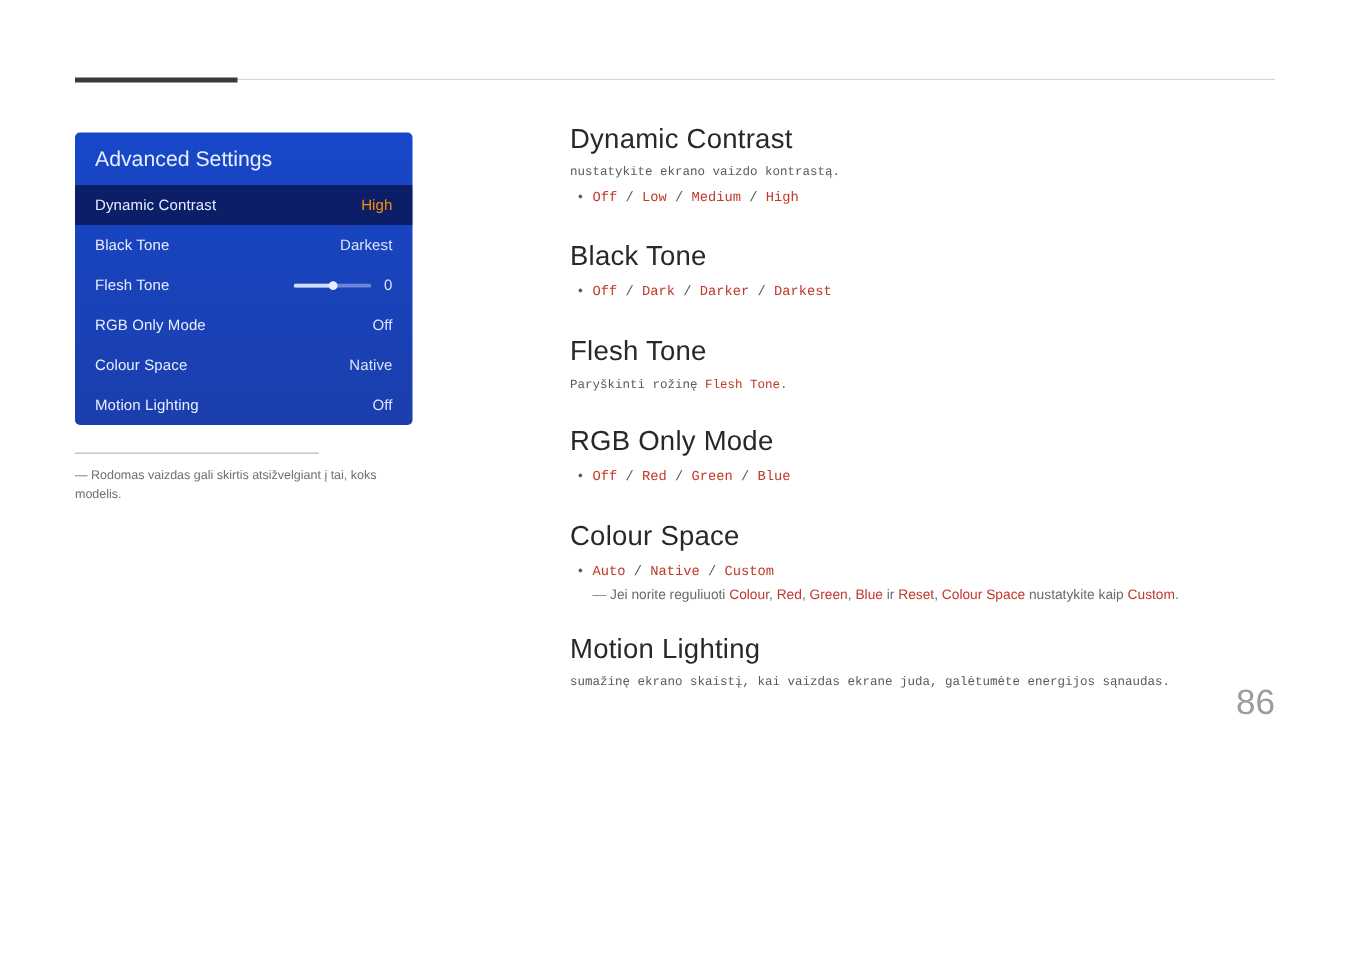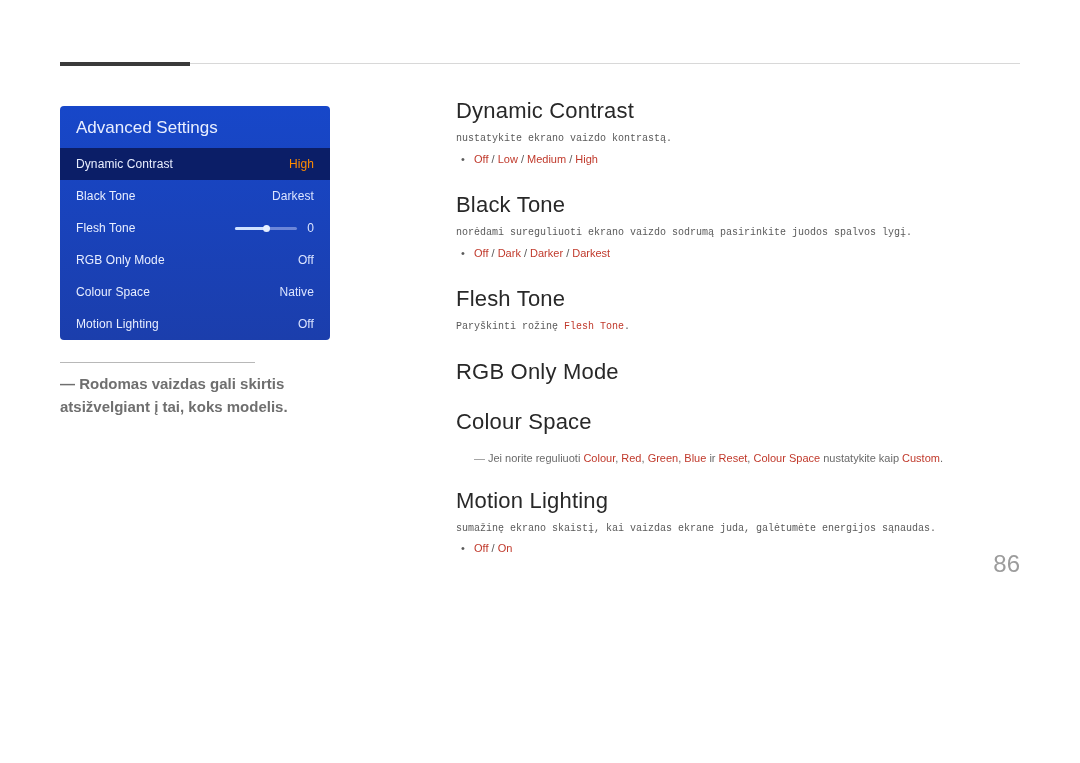--- a/index.html
+++ b/index.html
@@ -17,37 +17,37 @@
   .panel-row { display: flex; justify-content: space-between; align-items: center; padding: 9px 16px; font-size: 12px; letter-spacing: 0.1px; }
   .panel-row.selected { background: #0b1e67; }
   .panel-row .hl { color: #ff8c00; font-weight: 500; }
   .panel-row .val { color: #dbe4ff; }
   .slider { display: inline-block; width: 62px; height: 3px; background: #6c86d8; position: relative; margin-right: 10px; vertical-align: middle; border-radius: 2px; }
   .slider .fill { position: absolute; left: 0; top: 0; height: 3px; width: 30px; background: #cfe1ff; border-radius: 2px; }
   .slider .knob { position: absolute; left: 28px; top: -2px; width: 7px; height: 7px; background: #e6efff; border-radius: 50%; }
   .valgroup { display: flex; align-items: center; }
 
   .foot-hr { border: none; border-top: 1px solid #b8b8b8; width: 195px; margin: 22px 0 10px 0; }
-  .footnote { font-size: 15px; color: #6f6f6f; line-height: 1.5; font-weight: bold; }
+  .footnote { font-size: 10px; color: #6f6f6f; line-height: 1.5; }
 
   
   .rightcol { position: absolute; top: 98px; left: 456px; right: 60px; }
   .sect { margin-bottom: 24px; }
   .sect h2 { font-size: 22px; font-weight: 400; color: #282828; margin-bottom: 8px; letter-spacing: 0.2px; }
   .sect p { font-size: 10px; color: #5a5a5a; line-height: 1.45; margin-bottom: 4px; font-family: Liberation Mono, monospace; }
   .sect ul { list-style: none; padding-left: 18px; }
-  .sect ul li { font-size: 11px; color: #5a5a5a; line-height: 1.6; position: relative; }
+  .sect ul li { font-size: 11px; color: #5a5a5a; line-height: 1.6; position: relative; font-family: Liberation Mono, monospace; }
   .sect ul li::before { content: "•"; position: absolute; left: -13px; color: #5a5a5a; }
   .optline { font-size: 11px; }
   .r { color: #c0392b; }
   .g { color: #5a5a5a; }
-  .sect .note { padding-left: 32px; position: relative; font-size: 11px; color: #6a6a6a; margin-top: 17px; }
+  .sect .note { padding-left: 32px; position: relative; font-size: 11px; color: #6a6a6a; margin-top: 3px; }
   .sect .note::before { content: "―"; position: absolute; left: 18px; color: #8a8a8a; }
 
-  .pagenum { position: absolute; right: 60px; bottom: 28px; font-size: 24px; color: #9c9c9c; font-weight: 300; }
+  .pagenum { position: absolute; right: 60px; bottom: 28px; font-size: 28px; color: #9c9c9c; font-weight: 300; }
 </style>
 </head>
 <body>
 
 <div class="page">
   <div class="toprule"></div>
   <div class="topbar"></div>
 
   <div class="leftcol">
     <div class="panel">
@@ -96,52 +96,56 @@
       <p>nustatykite ekrano vaizdo kontrastą.</p>
       <ul>
           <li class="optline">
         <span class="r">Off</span><span class="g"> / </span><span class="r">Low</span><span class="g"> / </span><span class="r">Medium</span><span class="g"> / </span><span class="r">High</span>
       </li>
         </ul>
     </div>
 
     <div class="sect">
       <h2>Black Tone</h2>
-      <p>norėdami sureguliuoti ekrano vaizdo sodrumą pasirinkite juodos spalvos lygį.</p>
       <ul>
           <li class="optline">
         <span class="r">Off</span><span class="g"> / </span><span class="r">Dark</span><span class="g"> / </span><span class="r">Darker</span><span class="g"> / </span><span class="r">Darkest</span>
       </li>
         </ul>
     </div>
 
     <div class="sect">
       <h2>Flesh Tone</h2>
       <p>
         <span>Paryškinti rožinę </span><span class="r">Flesh Tone</span><span>.</span>
       </p>
     </div>
 
     <div class="sect">
       <h2>RGB Only Mode</h2>
+      <ul>
+          <li class="optline">
+        <span class="r">Off</span><span class="g"> / </span><span class="r">Red</span><span class="g"> / </span><span class="r">Green</span><span class="g"> / </span><span class="r">Blue</span>
+      </li>
+        </ul>
     </div>
 
     <div class="sect">
       <h2>Colour Space</h2>
+      <ul>
+          <li class="optline">
+        <span class="r">Auto</span><span class="g"> / </span><span class="r">Native</span><span class="g"> / </span><span class="r">Custom</span>
+      </li>
+        </ul>
       <div class="note">
         <span>Jei norite reguliuoti </span><span class="r">Colour</span><span>, </span><span class="r">Red</span><span>, </span><span class="r">Green</span><span>, </span><span class="r">Blue</span><span> ir </span><span class="r">Reset</span><span>, </span><span class="r">Colour Space</span><span> nustatykite kaip </span><span class="r">Custom</span><span>.</span>
       </div>
     </div>
 
     <div class="sect">
       <h2>Motion Lighting</h2>
       <p>sumažinę ekrano skaistį, kai vaizdas ekrane juda, galėtumėte energijos sąnaudas.</p>
-      <ul>
-          <li class="optline">
-        <span class="r">Off</span><span class="g"> / </span><span class="r">On</span>
-      </li>
-        </ul>
     </div>
 
   </div>
 
   <div class="pagenum">86</div>
 </div>
 
 </body></html>

